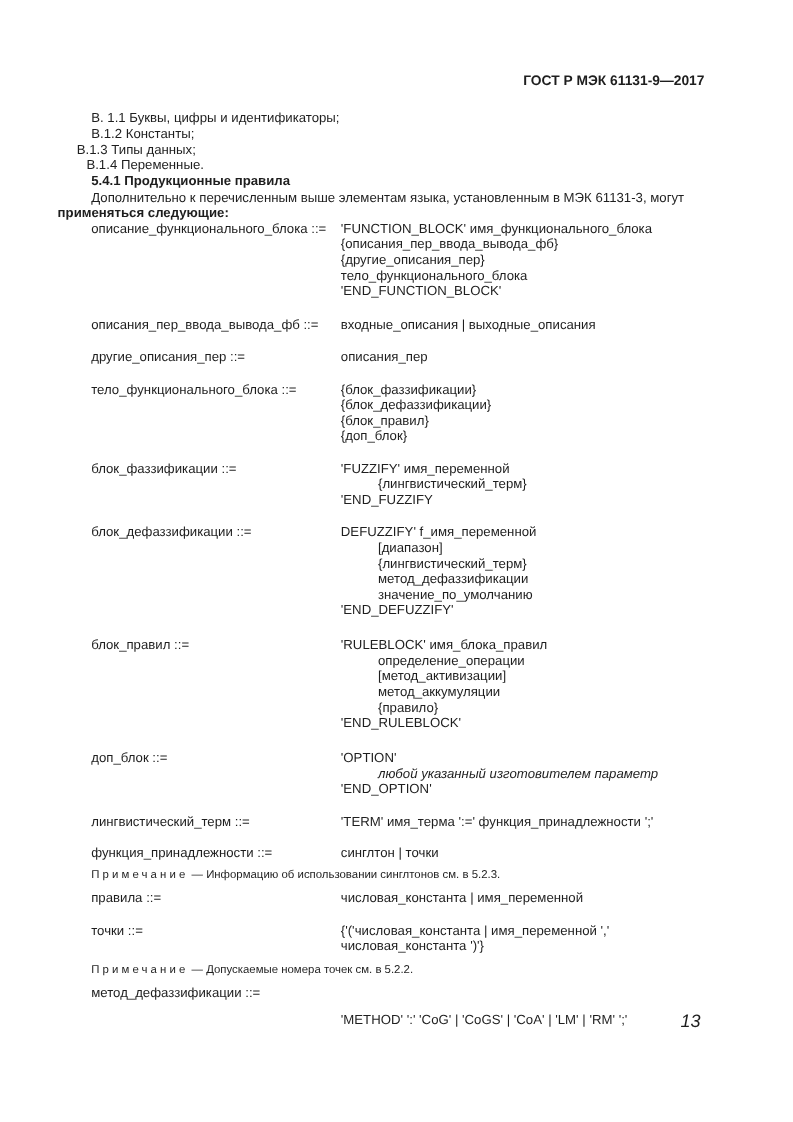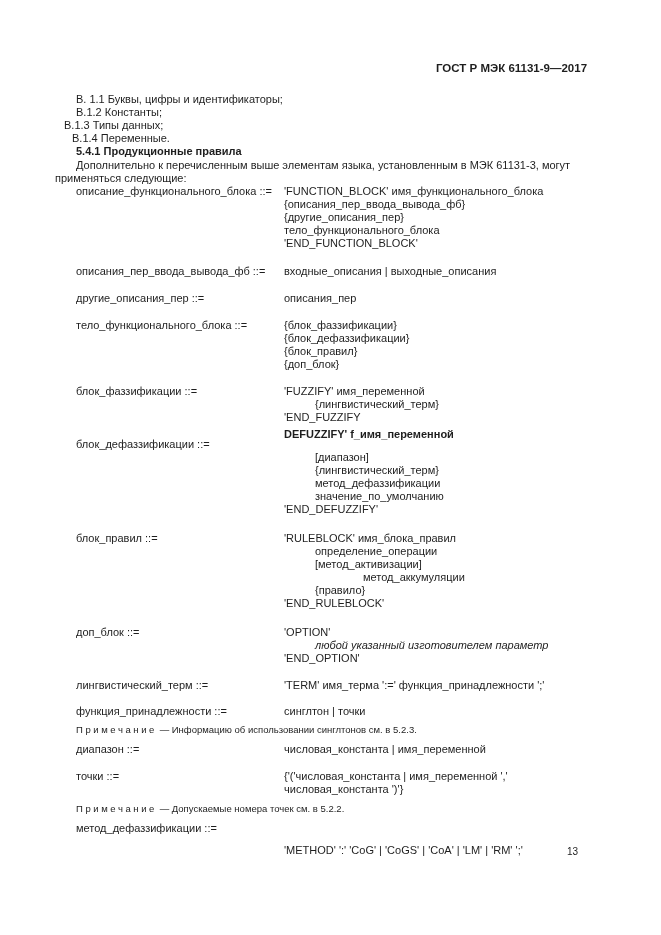--- a/index.html
+++ b/index.html
@@ -4,35 +4,35 @@
 <style>
   html, body { margin: 0; padding: 0; background: #ffffff; }
   body { width: 661px; height: 935px; position: relative; overflow: hidden;
          font-family: "Liberation Sans", sans-serif; color: #1e1e1e; font-size: 11px; }
   .abs { position: absolute; white-space: nowrap; line-height: 13px; }
   .hdr { font-weight: bold; font-size: 11.5px; }
   .bold { font-weight: bold; }
   .note { font-size: 9.5px; }
   .spaced { letter-spacing: 2.6px; }
   .it { font-style: italic; }
-  .pg { font-size: 10px; }
+  .pg { font-size: 15px; font-style: italic; }
 </style>
 </head>
 <body>
 
 <div class="abs hdr" style="left:436px; top:62px;">ГОСТ Р МЭК 61131-9—2017</div>
 
 <div class="abs" style="left:76px; top:93px;text-align:right;">В. 1.1 Буквы, цифры и идентификаторы;</div>
 <div class="abs" style="left:76px; top:106px;">В.1.2 Константы;</div>
 <div class="abs" style="left:64px; top:119px;">В.1.3 Типы данных;</div>
 <div class="abs" style="left:72px; top:132px;">В.1.4 Переменные.</div>
 
 <div class="abs bold" style="left:76px; top:145px;">5.4.1 Продукционные правила</div>
 <div class="abs" style="left:76px; top:159px;">Дополнительно к перечисленным выше элементам языка, установленным в МЭК 61131-3, могут</div>
-<div class="abs" style="left:55px; top:172px;">применяться следующие:</div>
+<div class="abs" style="left:48px; top:172px;font-weight:bold;">применяться следующие:</div>
 
 <div class="abs" style="left:76px; top:185px;">описание_функционального_блока ::=</div>
 <div class="abs" style="left:284px; top:185px;">'FUNCTION_BLOCK' имя_функционального_блока</div>
 <div class="abs" style="left:284px; top:198px;">{описания_пер_ввода_вывода_фб}</div>
 <div class="abs" style="left:284px; top:211px;">{другие_описания_пер}</div>
 <div class="abs" style="left:284px; top:224px;">тело_функционального_блока</div>
 <div class="abs" style="left:284px; top:237px;">'END_FUNCTION_BLOCK'</div>
 
 <div class="abs" style="left:76px; top:265px;">описания_пер_ввода_вывода_фб ::=</div>
 <div class="abs" style="left:284px; top:265px;">входные_описания | выходные_описания</div>
@@ -45,49 +45,49 @@
 <div class="abs" style="left:284px; top:332px;">{блок_дефаззификации}</div>
 <div class="abs" style="left:284px; top:345px;">{блок_правил}</div>
 <div class="abs" style="left:284px; top:358px;">{доп_блок}</div>
 
 <div class="abs" style="left:76px; top:385px;">блок_фаззификации ::=</div>
 <div class="abs" style="left:284px; top:385px;">'FUZZIFY' имя_переменной</div>
 <div class="abs" style="left:315px; top:398px;">{лингвистический_терм}</div>
 <div class="abs" style="left:284px; top:411px;">'END_FUZZIFY</div>
 
 <div class="abs" style="left:76px; top:438px;">блок_дефаззификации ::=</div>
-<div class="abs" style="left:284px; top:428px;font-weight:bold;">DEFUZZIFY' f_имя_переменной</div>
+<div class="abs" style="left:284px; top:438px;">DEFUZZIFY' f_имя_переменной</div>
 <div class="abs" style="left:315px; top:451px;">[диапазон]</div>
 <div class="abs" style="left:315px; top:464px;">{лингвистический_терм}</div>
 <div class="abs" style="left:315px; top:477px;">метод_дефаззификации</div>
 <div class="abs" style="left:315px; top:490px;">значение_по_умолчанию</div>
 <div class="abs" style="left:284px; top:503px;">'END_DEFUZZIFY'</div>
 
 <div class="abs" style="left:76px; top:532px;">блок_правил ::=</div>
 <div class="abs" style="left:284px; top:532px;">'RULEBLOCK' имя_блока_правил</div>
 <div class="abs" style="left:315px; top:545px;">определение_операции</div>
 <div class="abs" style="left:315px; top:558px;">[метод_активизации]</div>
-<div class="abs" style="left:315px; top:571px;margin-left:48px;">метод_аккумуляции</div>
+<div class="abs" style="left:315px; top:571px;">метод_аккумуляции</div>
 <div class="abs" style="left:315px; top:584px;">{правило}</div>
 <div class="abs" style="left:284px; top:597px;">'END_RULEBLOCK'</div>
 
 <div class="abs" style="left:76px; top:626px;">доп_блок ::=</div>
 <div class="abs" style="left:284px; top:626px;">'OPTION'</div>
 <div class="abs it" style="left:315px; top:639px;">любой указанный изготовителем параметр</div>
 <div class="abs" style="left:284px; top:652px;">'END_OPTION'</div>
 
 <div class="abs" style="left:76px; top:679px;">лингвистический_терм ::=</div>
 <div class="abs" style="left:284px; top:679px;">'TERM' имя_терма ':=' функция_принадлежности ';'</div>
 
 <div class="abs" style="left:76px; top:705px;">функция_принадлежности ::=</div>
 <div class="abs" style="left:284px; top:705px;">синглтон | точки</div>
 
 <div class="abs note" style="left:76px; top:723px;"><span class="spaced">Примечание</span><span> — Информацию об использовании синглтонов см. в 5.2.3.</span></div>
 
-<div class="abs" style="left:76px; top:743px;">диапазон ::=</div>
+<div class="abs" style="left:76px; top:743px;">правила ::=</div>
 <div class="abs" style="left:284px; top:743px;">числовая_константа | имя_переменной</div>
 
 <div class="abs" style="left:76px; top:770px;">точки ::=</div>
 <div class="abs" style="left:284px; top:770px;">{'('числовая_константа | имя_переменной ','</div>
 <div class="abs" style="left:284px; top:783px;">числовая_константа ')'}</div>
 
 <div class="abs note" style="left:76px; top:802px;"><span class="spaced">Примечание</span><span> — Допускаемые номера точек см. в 5.2.2.</span></div>
 
 <div class="abs" style="left:76px; top:822px;">метод_дефаззификации ::=</div>
 <div class="abs" style="left:284px; top:822px;margin-top:22px;">'METHOD' ':' 'CoG' | 'CoGS' | 'CoA' | 'LM' | 'RM' ';'</div>

